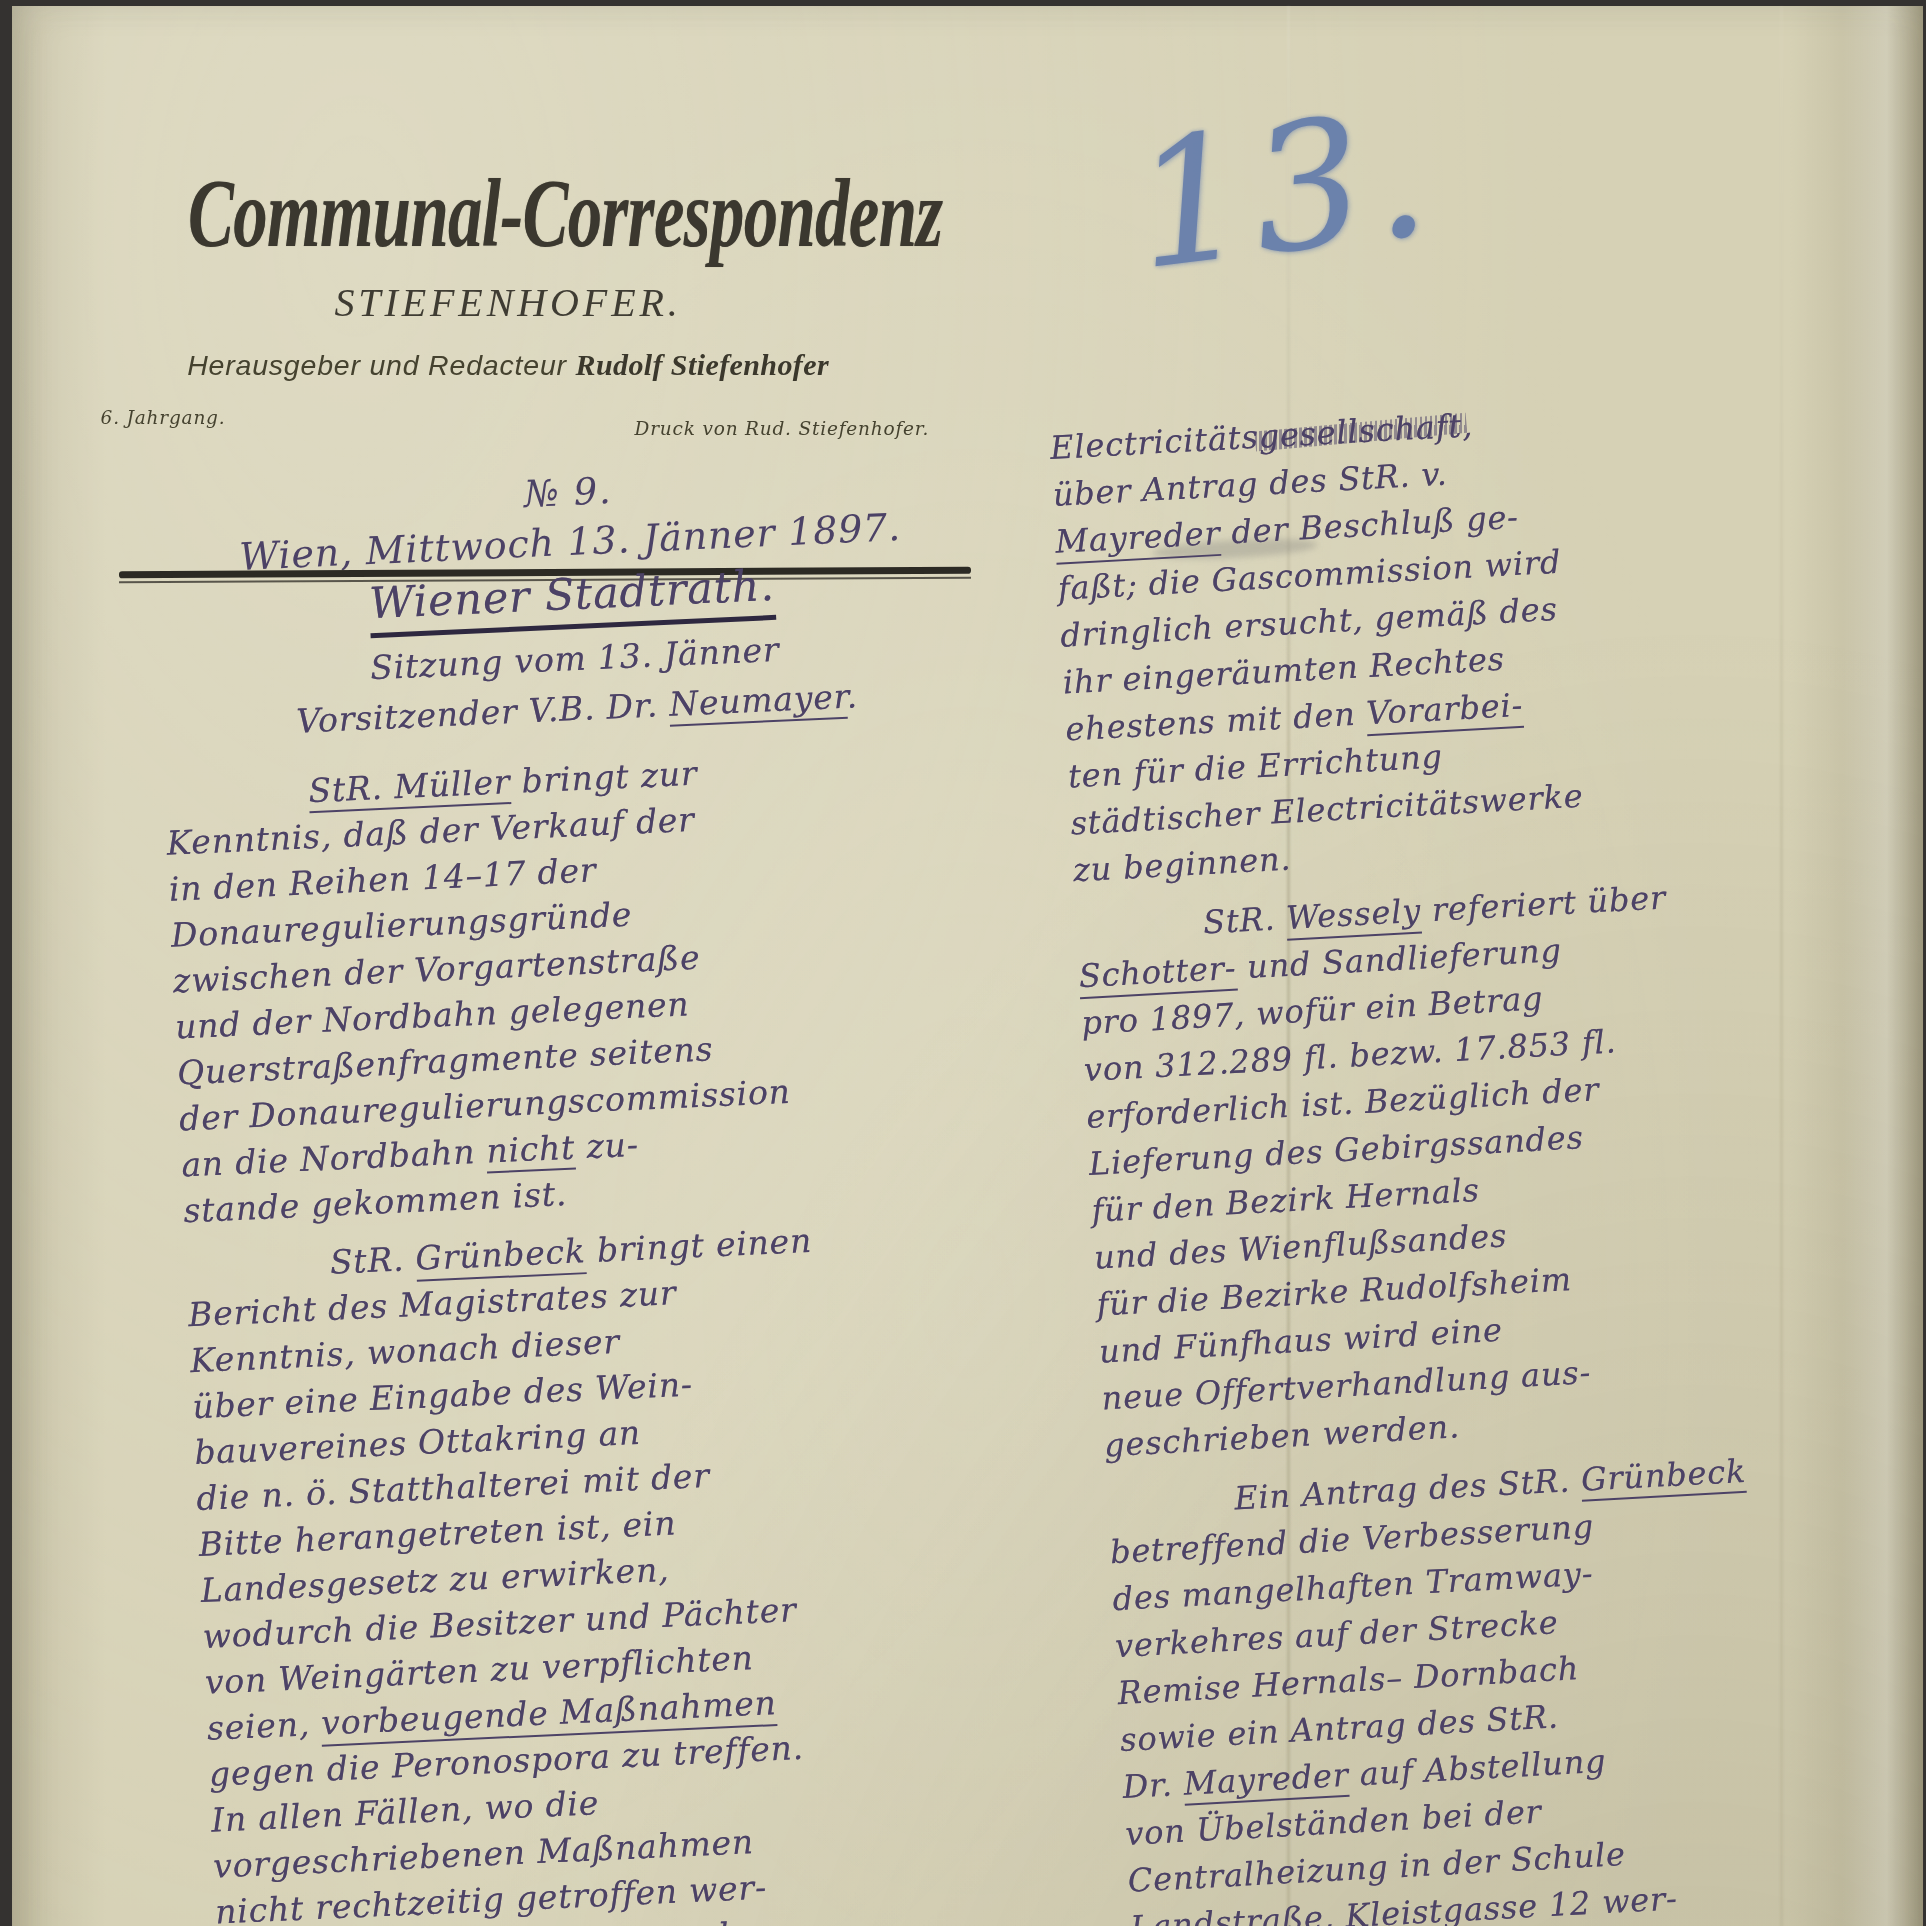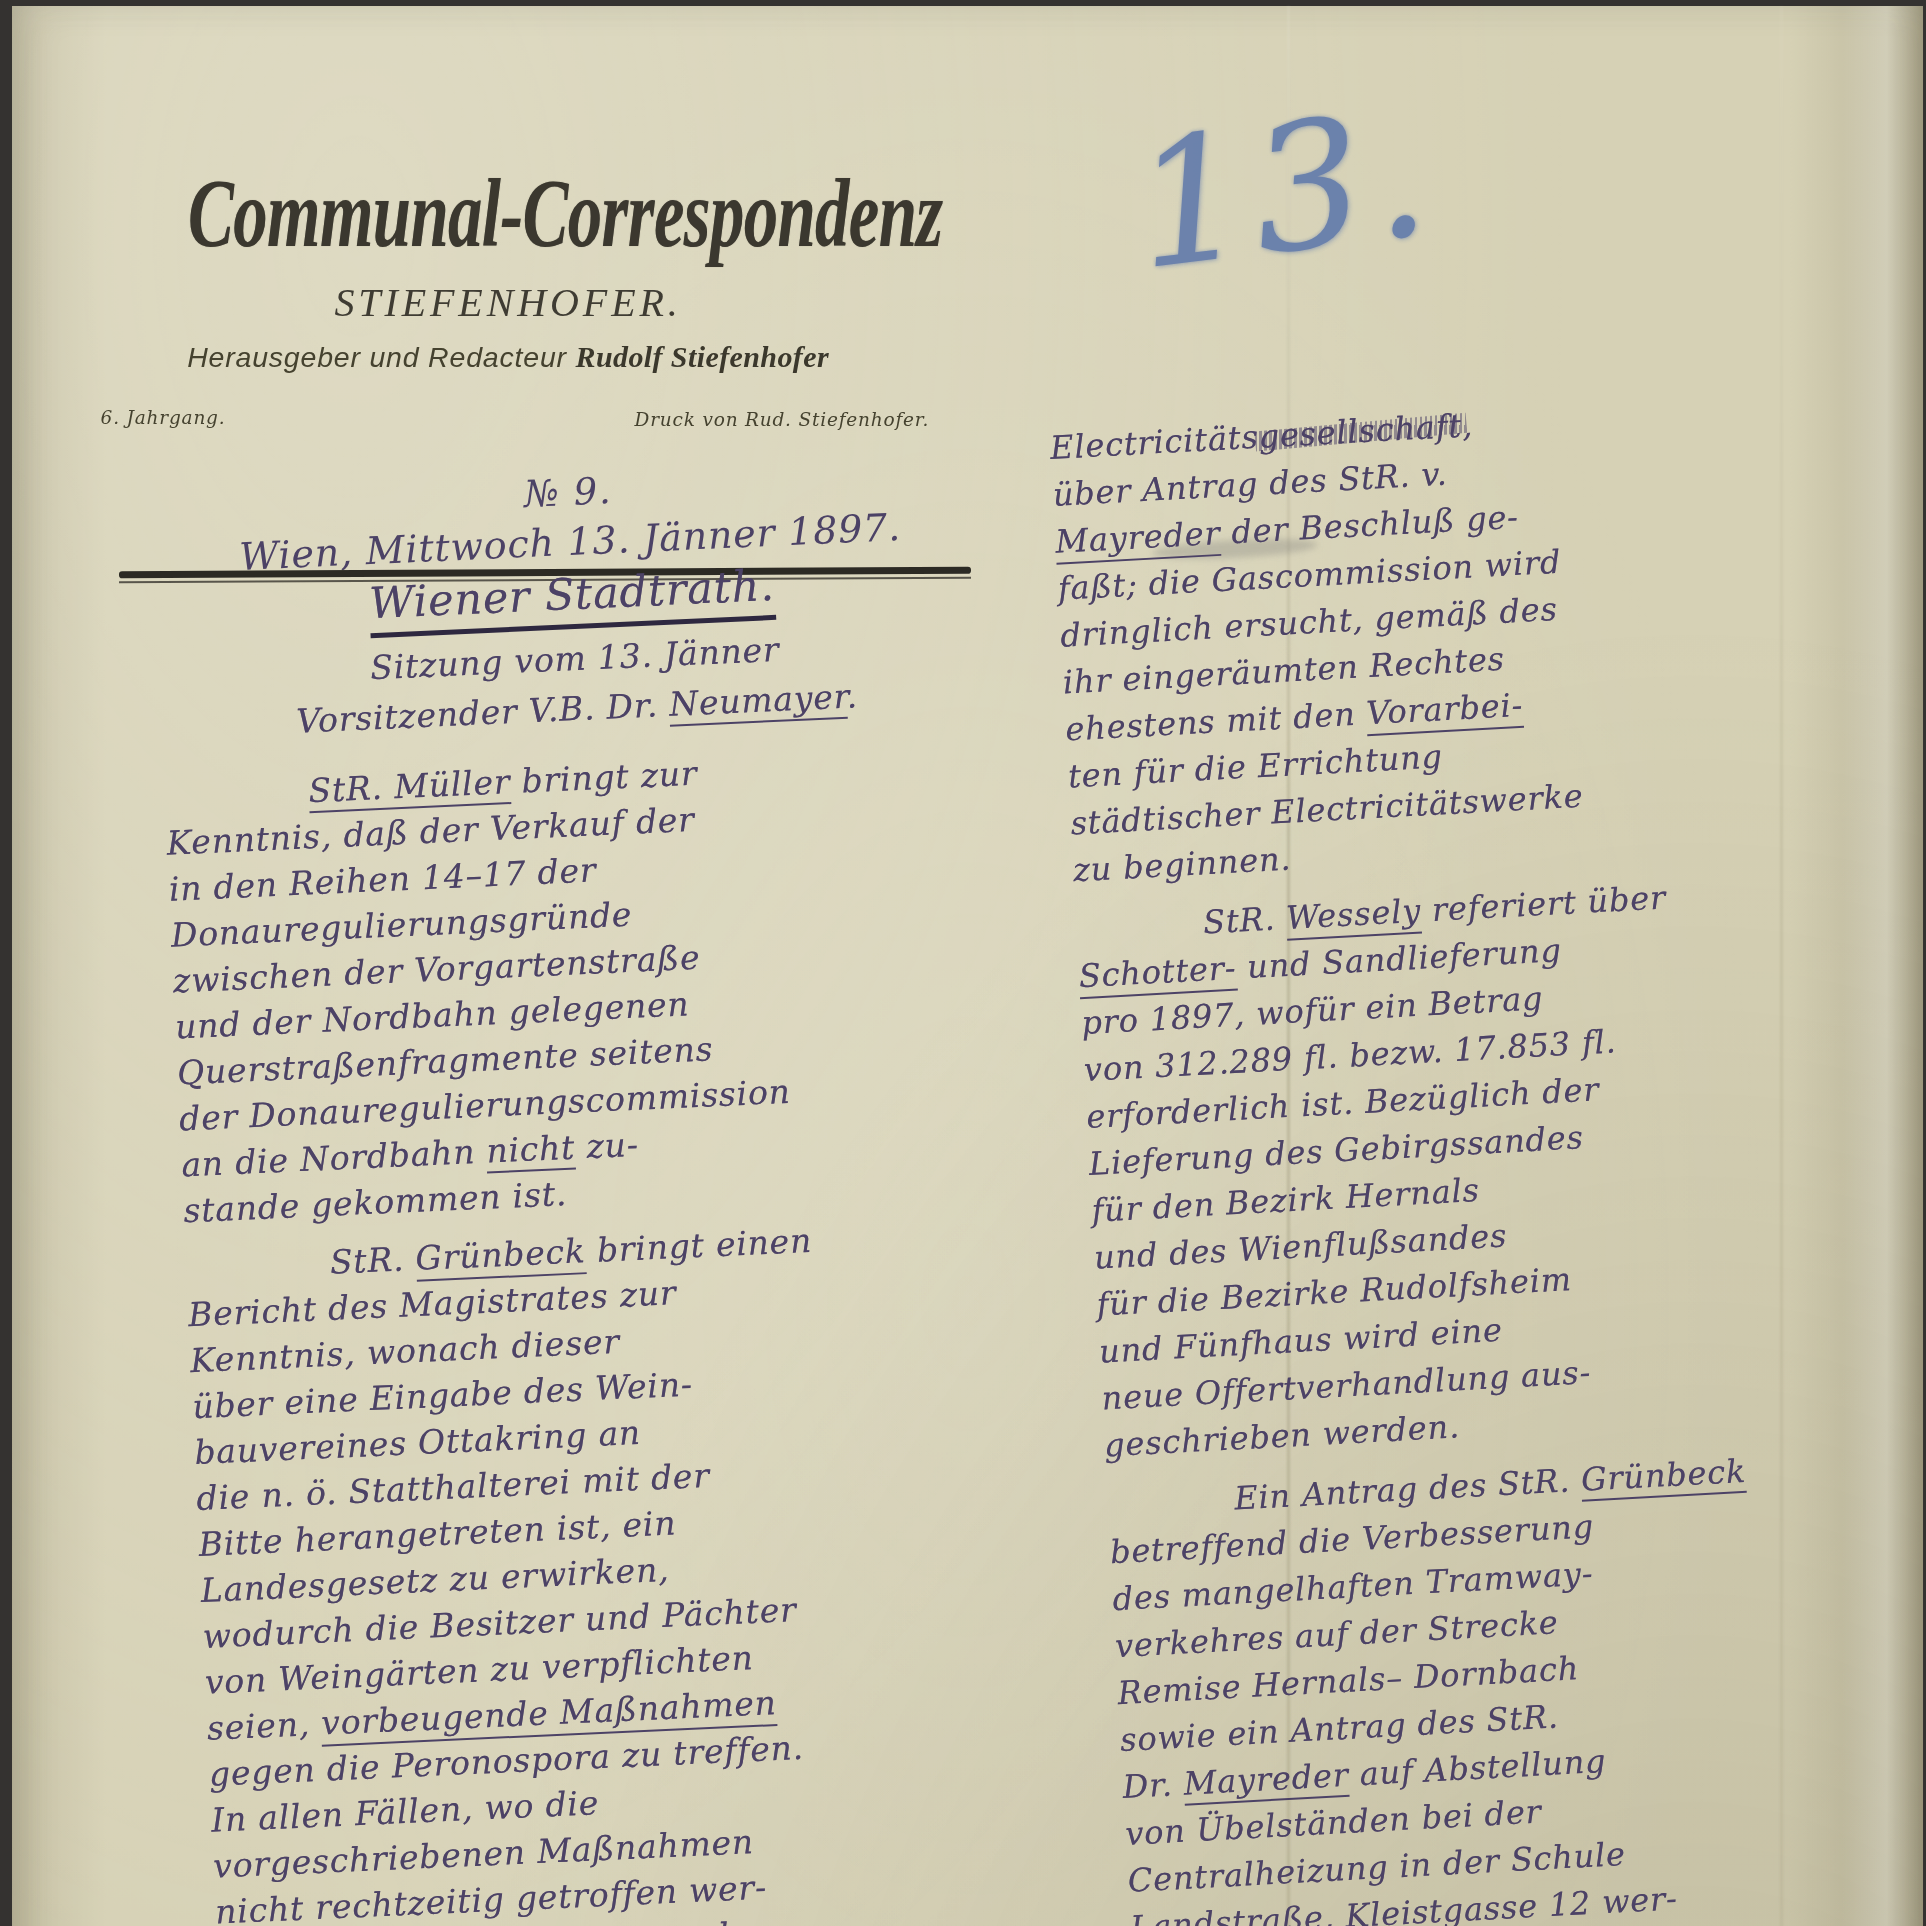--- a/index.html
+++ b/index.html
@@ -36,26 +36,26 @@
   .smudge{position:absolute;left:1140px;top:534px;width:166px;height:17.7px;border-radius:50%;
     background:rgba(110,110,112,.28);filter:blur(3.1px);transform:rotate(-3deg);}
 
   
   .masthead{position:absolute;left:96px;top:157px;width:801px;text-align:center;color:var(--print);font-style:italic;}
   .masthead-title{
     font-family:"Liberation Serif",serif;font-weight:bold;font-size:86px;line-height:1.05;
     white-space:nowrap;transform:scaleX(.80) scaleY(1.12);transform-origin:50% 0;
     letter-spacing:-0.8px;color:#3b382f;text-shadow:0 0 0.8px rgba(59,56,47,.55);}
   .masthead-sub{margin-top:25.4px;font-family:"Liberation Serif",serif;font-size:40px;letter-spacing:3.9px;color:#3f3c33;}
-  .masthead-publisher{margin-top:14px;font-family:"Liberation Sans",sans-serif;font-size:28.5px;color:#45422f;letter-spacing:0.8px;text-align:center;}
+  .masthead-publisher{margin-top:22px;font-family:"Liberation Sans",sans-serif;font-size:28.5px;color:#45422f;letter-spacing:0.8px;text-align:center;}
   .masthead-publisher b{font-family:"Liberation Serif",serif;font-size:30px;letter-spacing:0.4px;color:#3b382c;}
   .masthead-address{margin-top:11.6px;font-family:"Liberation Sans",sans-serif;font-size:23px;letter-spacing:7px;color:#4a463a;}
 
   .volume-line{position:absolute;left:89px;top:401px;font-style:italic;font-size:18.5px;color:#45422f;letter-spacing:0.8px;}
-  .imprint-line{position:absolute;left:623px;top:403px;font-style:italic;font-size:18.5px;color:#45422f;letter-spacing:0.8px;}
+  .imprint-line{position:absolute;left:623px;top:412px;font-style:italic;font-size:18.5px;color:#45422f;letter-spacing:0.8px;}
 
   
   .folio{position:absolute;left:1123px;top:82px;font-size:174px;font-style:italic;font-family:"DejaVu Serif",serif;
     color:var(--blue);opacity:.88;transform:rotate(-7deg);letter-spacing:7px;
     text-shadow:0 0 3.9px rgba(93,119,171,.55), 1.5px 1.5px 5.4px rgba(93,119,171,.35);}
 
   
   .hand{font-family:"DejaVu Serif",serif;font-style:italic;color:var(--ink);}
   .issue-head{position:absolute;left:143px;top:465px;width:828px;text-align:center;transform:rotate(-2.6deg);}
   .issue-number{font-size:37px;letter-spacing:1.5px;}

